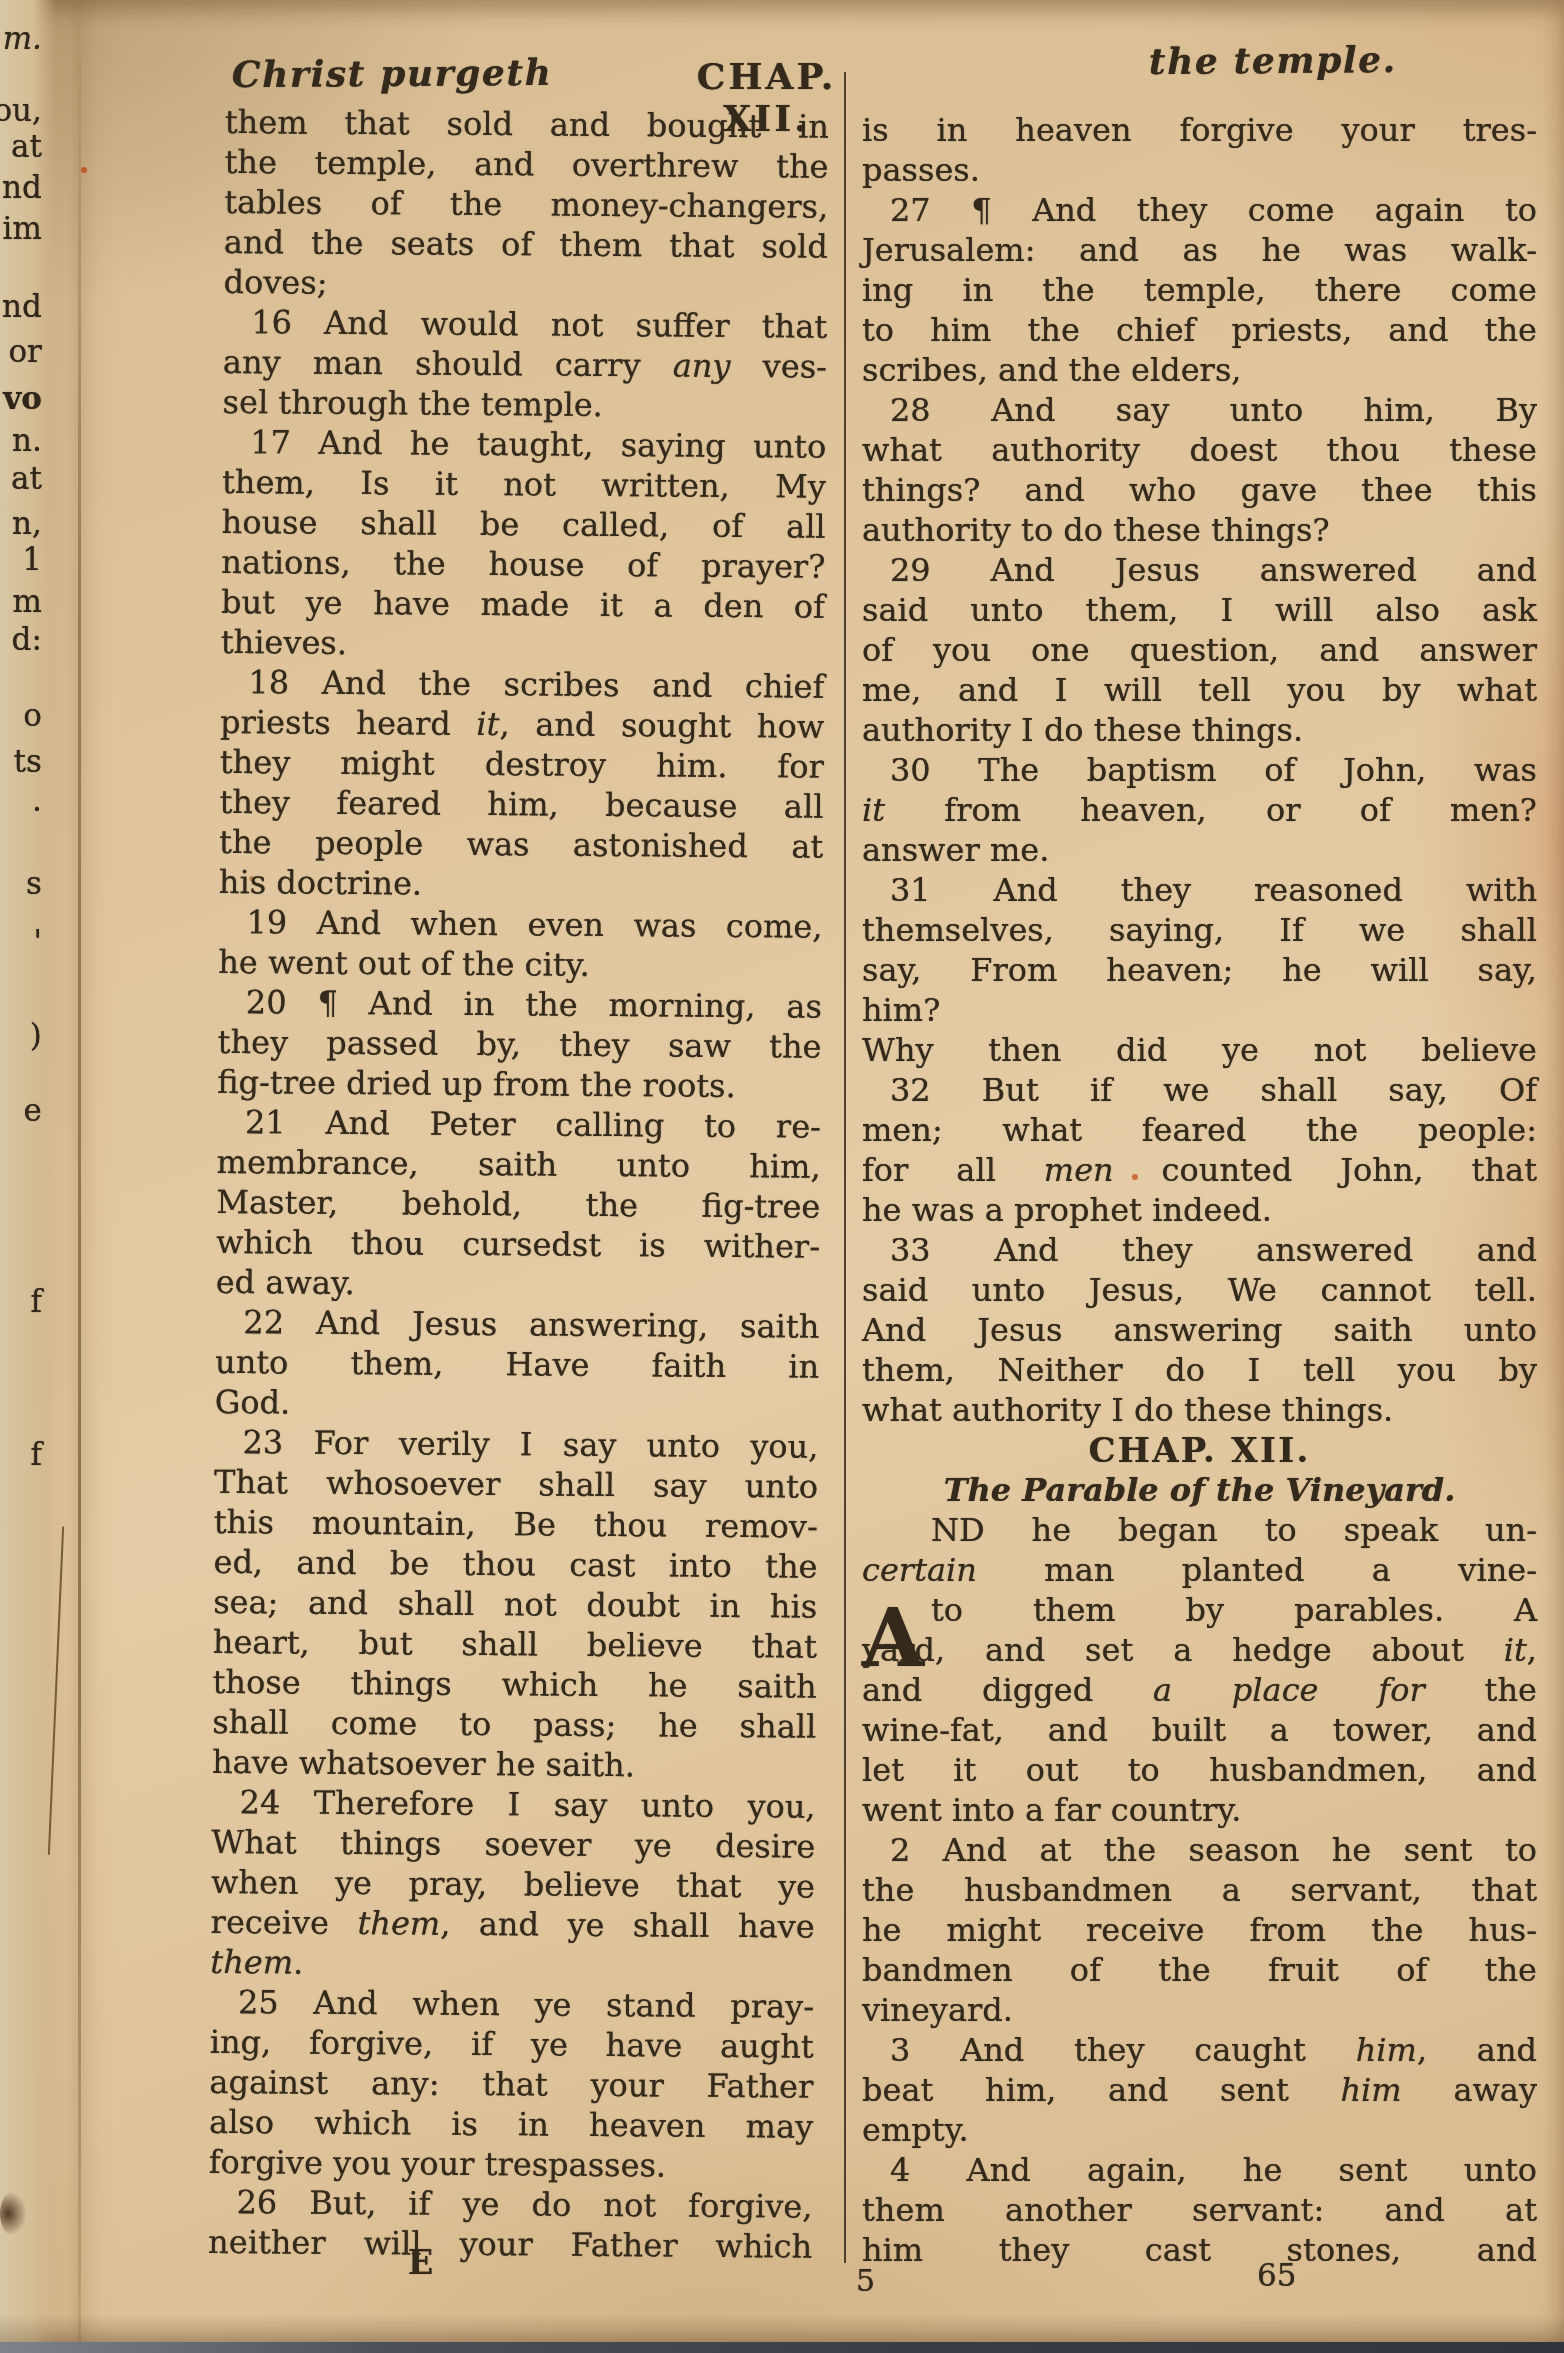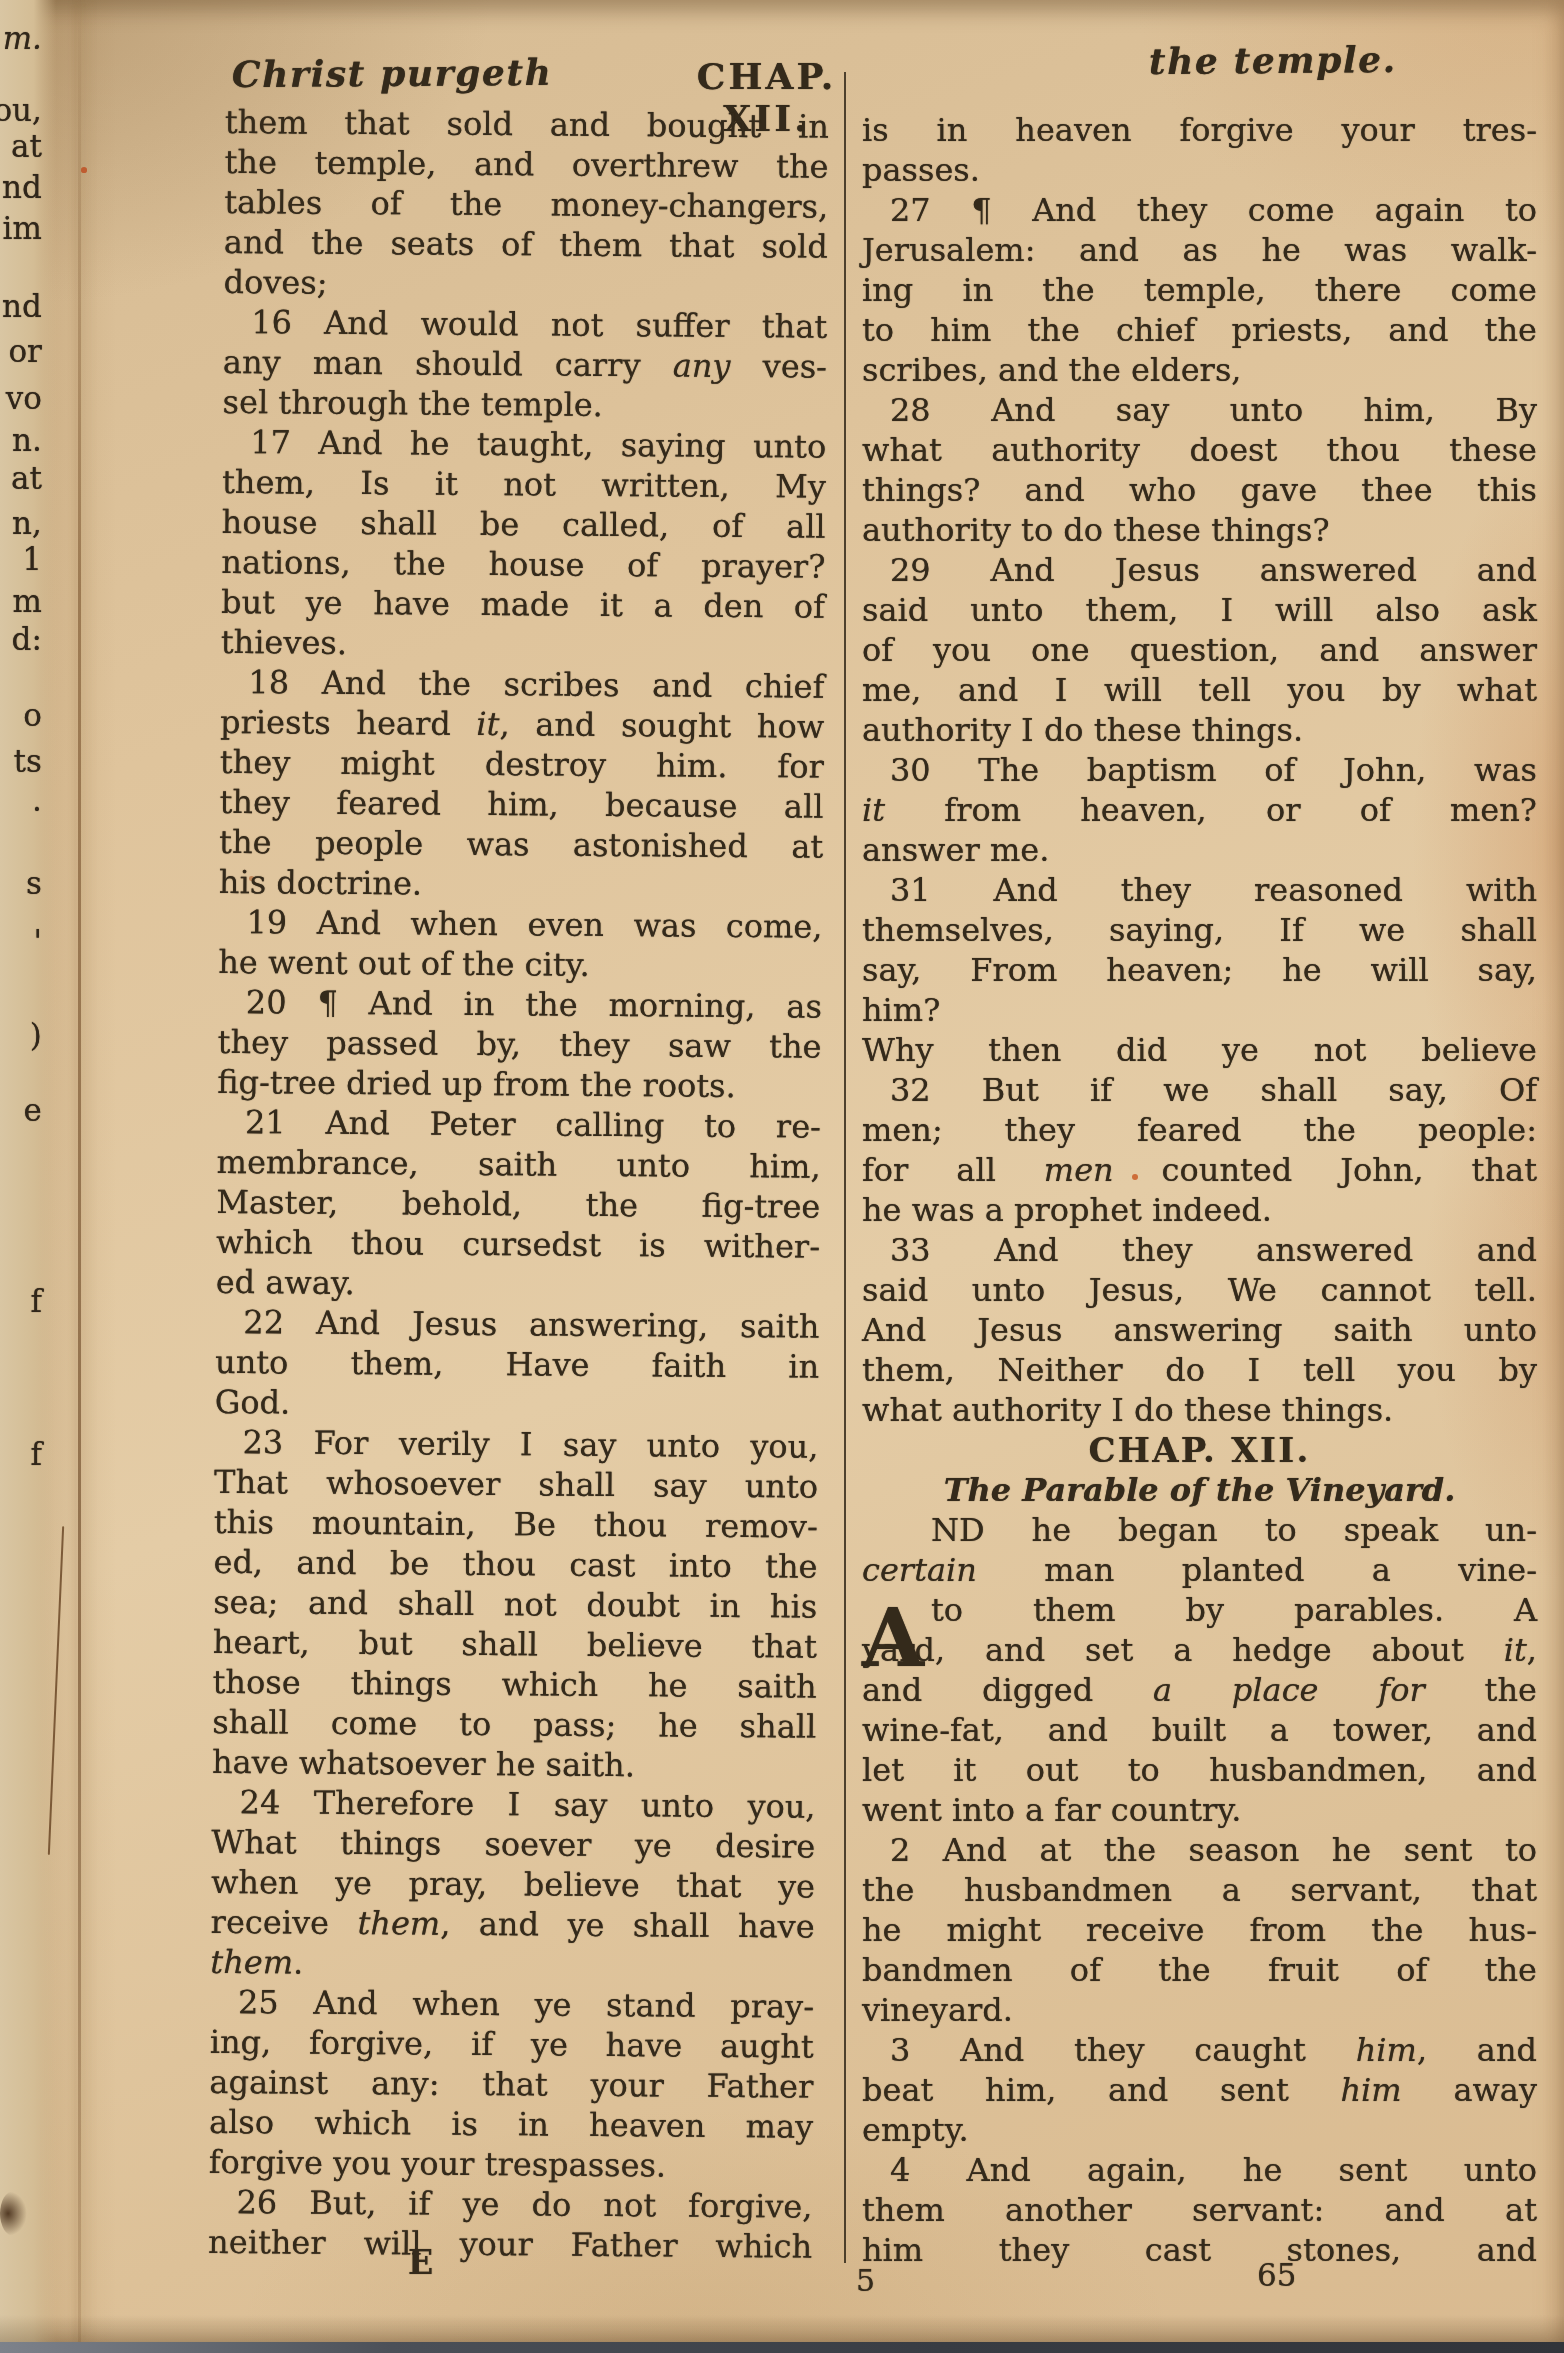--- a/index.html
+++ b/index.html
@@ -70,21 +70,21 @@
 <div class="page">
   <div class="prev-edge"></div>
   <div class="frags ink">
       <div class="frag" style="top: 20.3px;"><i>m.</i></div>
       <div class="frag" style="top: 92px;"><span>ou,</span></div>
       <div class="frag" style="top: 128px;"><span>at</span></div>
       <div class="frag" style="top: 169px;"><span>nd</span></div>
       <div class="frag" style="top: 210px;"><span>im</span></div>
       <div class="frag" style="top: 288px;"><span>nd</span></div>
       <div class="frag" style="top: 333px;"><span>or</span></div>
-      <div class="frag" style="top: 380px;"><span>vo</span></div>
+      <div class="frag" style="top: 380px; font-weight: bold;"><span>vo</span></div>
       <div class="frag" style="top: 422px;"><span>n.</span></div>
       <div class="frag" style="top: 460px;"><span>at</span></div>
       <div class="frag" style="top: 505px;"><span>n,</span></div>
       <div class="frag" style="top: 541px;"><span>1</span></div>
       <div class="frag" style="top: 583px;"><span>m</span></div>
       <div class="frag" style="top: 621px;"><span>d:</span></div>
       <div class="frag" style="top: 697px;"><span>o</span></div>
       <div class="frag" style="top: 743px; margin-left: 25px;"><span>ts</span></div>
       <div class="frag" style="top: 782px;"><span>.</span></div>
       <div class="frag" style="top: 865px;"><span>s</span></div>
@@ -184,21 +184,21 @@
       <div class="line end"><span>authority I do these things.</span></div>
       <div class="line v"><span>30 The baptism of John, was</span></div>
       <div class="line"><i>it</i><span> from heaven, or of men?</span></div>
       <div class="line end"><span>answer me.</span></div>
       <div class="line v"><span>31 And they reasoned with</span></div>
       <div class="line"><span>themselves, saying, If we shall</span></div>
       <div class="line"><span>say, From heaven; he will say,</span></div>
       <div class="line end"><span>him?</span></div>
       <div class="line"><span>Why then did ye not believe</span></div>
       <div class="line v"><span>32 But if we shall say, Of</span></div>
-      <div class="line"><span>men; they feared the people:</span></div>
+      <div class="line"><span>men; what feared the people:</span></div>
       <div class="line"><span>for all </span><i>men</i><span> counted John, that</span></div>
       <div class="line end"><span>he was a prophet indeed.</span></div>
       <div class="line v"><span>33 And they answered and</span></div>
       <div class="line"><span>said unto Jesus, We cannot tell.</span></div>
       <div class="line"><span>And Jesus answering saith unto</span></div>
       <div class="line"><span>them, Neither do I tell you by</span></div>
       <div class="line end"><span>what authority I do these things.</span></div>
       <div class="line chap"><span>CHAP. XII.</span></div>
       <div class="line parable"><span>The Parable of the Vineyard.</span></div>
       <div class="line dc"><span>ND he began to speak un-</span></div>

